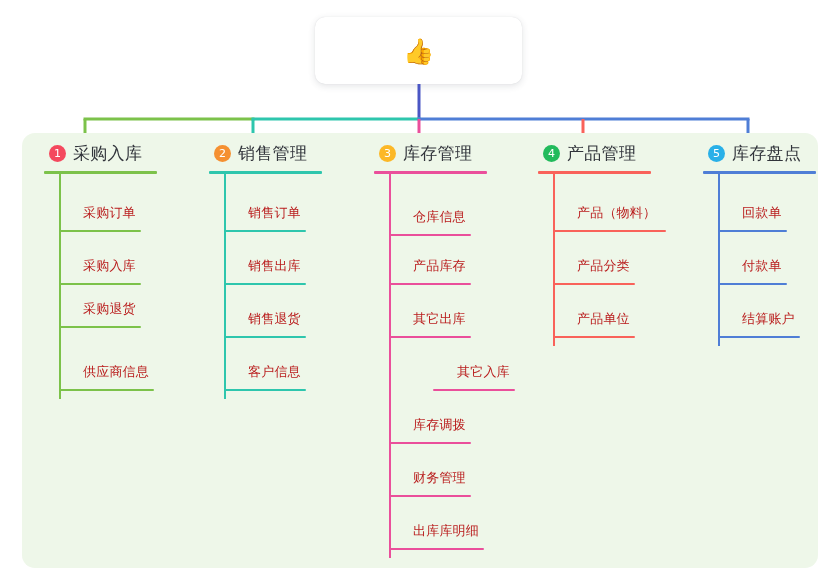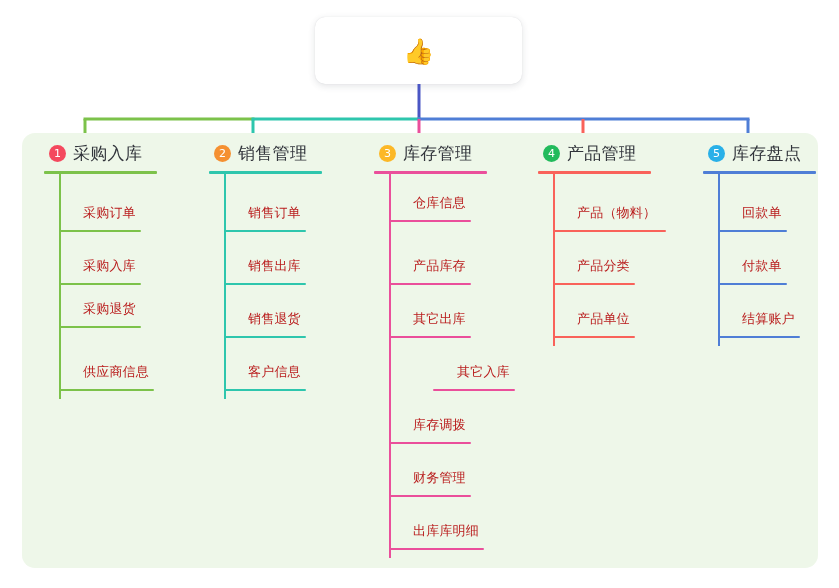--- a/index.html
+++ b/index.html
@@ -220,21 +220,21 @@
         </div>
       </div>
       <div class="col" style="left: 363px;">
         <div class="col-head">
           <span class="badge" style="background: rgb(252, 184, 39);">3</span>
           <span class="col-title">库存管理</span>
         </div>
         <div class="head-rule" style="width: 113px; background: rgb(234, 79, 155);"></div>
         <div class="kids">
           <div class="stem" style="background: rgb(234, 79, 155); height: 384px;"></div>
-          <div class="kid" style="top: 3px; width: 92px;">
+          <div class="kid" style="top: 17px; width: 92px;">
             <span class="kid-label">仓库信息</span>
             <div class="kid-rule" style="width: 82px; background: rgb(234, 79, 155);"></div>
           </div>
           <div class="kid" style="top: 66px; width: 92px;">
             <span class="kid-label">产品库存</span>
             <div class="kid-rule" style="width: 82px; background: rgb(234, 79, 155);"></div>
           </div>
           <div class="kid" style="top: 119px; width: 92px;">
             <span class="kid-label">其它出库</span>
             <div class="kid-rule" style="width: 82px; background: rgb(234, 79, 155);"></div>

